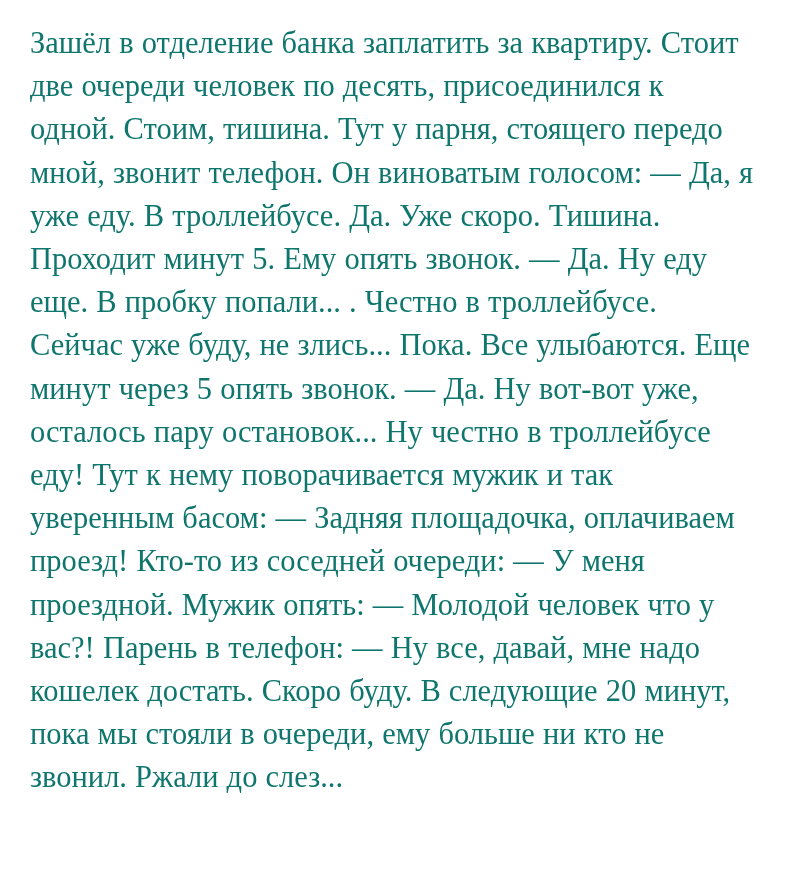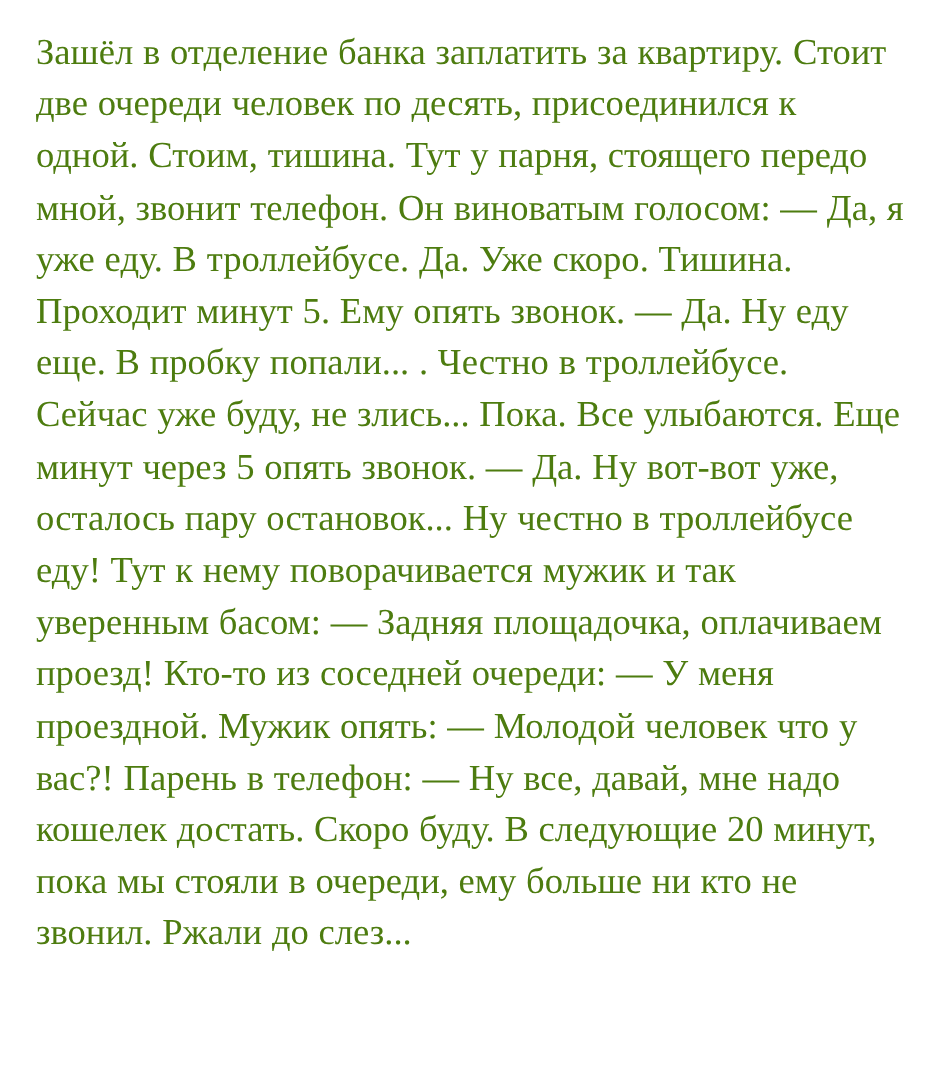--- a/index.html
+++ b/index.html
@@ -14,21 +14,21 @@
     font-family: "Liberation Serif", "DejaVu Serif", serif;
   }
   .page {
     box-sizing: border-box;
     width: 786px;
     height: 888px;
     background: #ffffff;
     padding: 22px 30px 10px 30px;
   }
   .story-text {
-    color: #4d7c0f;
+    color: #0f766e;
     font-family: "Liberation Serif", "DejaVu Serif", serif;
     font-size: 30.5px;
     line-height: 43.2px;
     letter-spacing: 0px;
     text-align: left;
     word-spacing: 0.5px;
     white-space: normal;
   }
 </style>
 </head>

